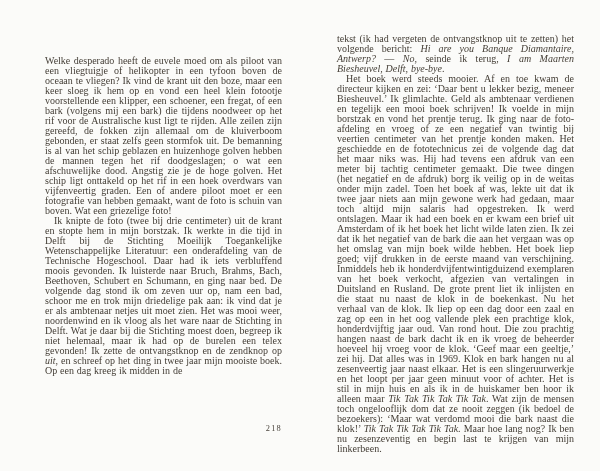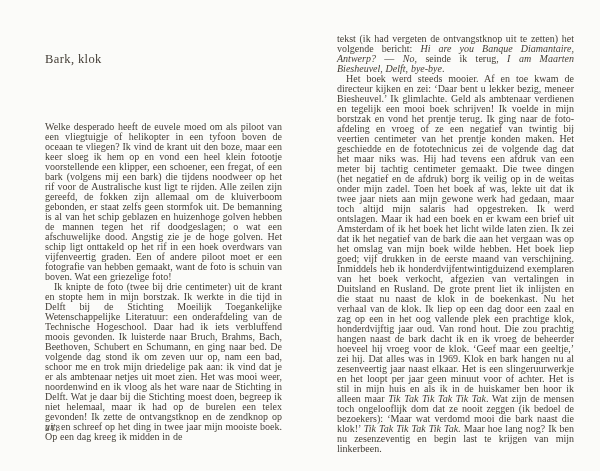--- a/index.html
+++ b/index.html
@@ -39,33 +39,32 @@
   .page-left .body-text  { margin-top: 56px; }
   .page-right .body-text { margin-top: 34px; }
   .para { margin: 0; }
   .para.indent { text-indent: 9px; }
   .it { font-style: italic; }
   .pagenum {
     position: absolute;
     top: 424px;
     left: 0;
     width: 100%;
-    text-align: left;
+    text-align: right;
     font-size: 8.4px;
     letter-spacing: 1.2px;
     color: #4a443c;
   }
 </style>
 </head>
 <body>
 
 <div class="spread">
 
   <div class="page page-left">
-    <h1 class="chapter-title">Bark, klok</h1>
     <div class="body-text">
         <p class="para"><span>Welke desperado heeft de euvele moed om als piloot van een vliegtuigje of helikopter in een tyfoon boven de oceaan te vliegen? Ik vind de krant uit den boze, maar een keer sloeg ik hem op en vond een heel klein fotootje voorstellende een klipper, een schoener, een fregat, of een bark (volgens mij een bark) die tijdens noodweer op het rif voor de Australische kust ligt te rijden. Alle zeilen zijn gereefd, de fokken zijn allemaal om de kluiverboom gebonden, er staat zelfs geen stormfok uit. De bemanning is al van het schip geblazen en huizenhoge golven hebben de mannen tegen het rif doodgeslagen; o wat een afschuwelijke dood. Angstig zie je de hoge golven. Het schip ligt onttakeld op het rif in een hoek overdwars van vijfenveertig graden. Een of andere piloot moet er een fotografie van hebben gemaakt, want de foto is schuin van boven. Wat een griezelige foto!</span></p>
         <p class="para indent"><span>Ik knipte de foto (twee bij drie centimeter) uit de krant en stopte hem in mijn borstzak. Ik werkte in die tijd in Delft bij de Stichting Moeilijk Toegankelijke Wetenschappelijke Literatuur: een onderafdeling van de Technische Hogeschool. Daar had ik iets verbluffend moois gevonden. Ik luisterde naar Bruch, Brahms, Bach, Beethoven, Schubert en Schumann, en ging naar bed. De volgende dag stond ik om zeven uur op, nam een bad, schoor me en trok mijn driedelige pak aan: ik vind dat je er als ambtenaar netjes uit moet zien. Het was mooi weer, noordenwind en ik vloog als het ware naar de Stichting in Delft. Wat je daar bij die Stichting moest doen, begreep ik niet helemaal, maar ik had op de burelen een telex gevonden! Ik zette de ontvangstknop en de zendknop op </span><span class="it">uit</span><span>, en schreef op het ding in twee jaar mijn mooiste boek. Op een dag kreeg ik midden in de</span></p>
       </div>
     <div class="pagenum">218</div>
   </div>
 
   <div class="page page-right">
     <div class="body-text">
         <p class="para"><span>tekst (ik had vergeten de ontvangstknop uit te zetten) het volgende bericht: </span><span class="it">Hi are you Banque Diamantaire, Antwerp?</span><span> — </span><span class="it">No</span><span>, seinde ik terug, </span><span class="it">I am Maarten Biesheuvel, Delft, bye-bye</span><span>.</span></p>

